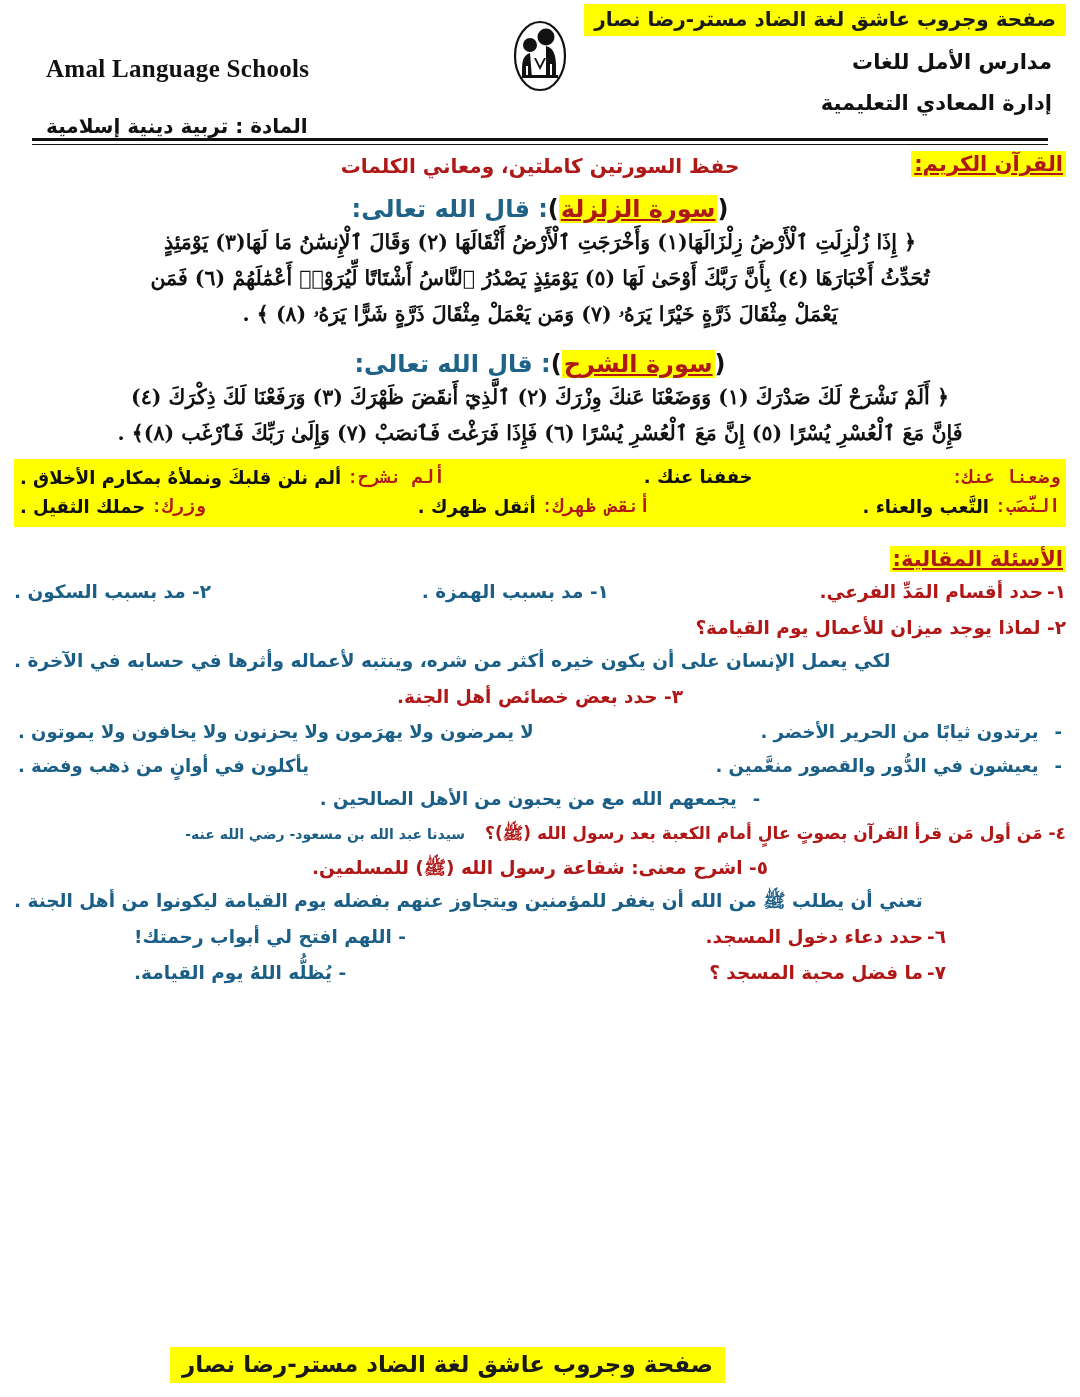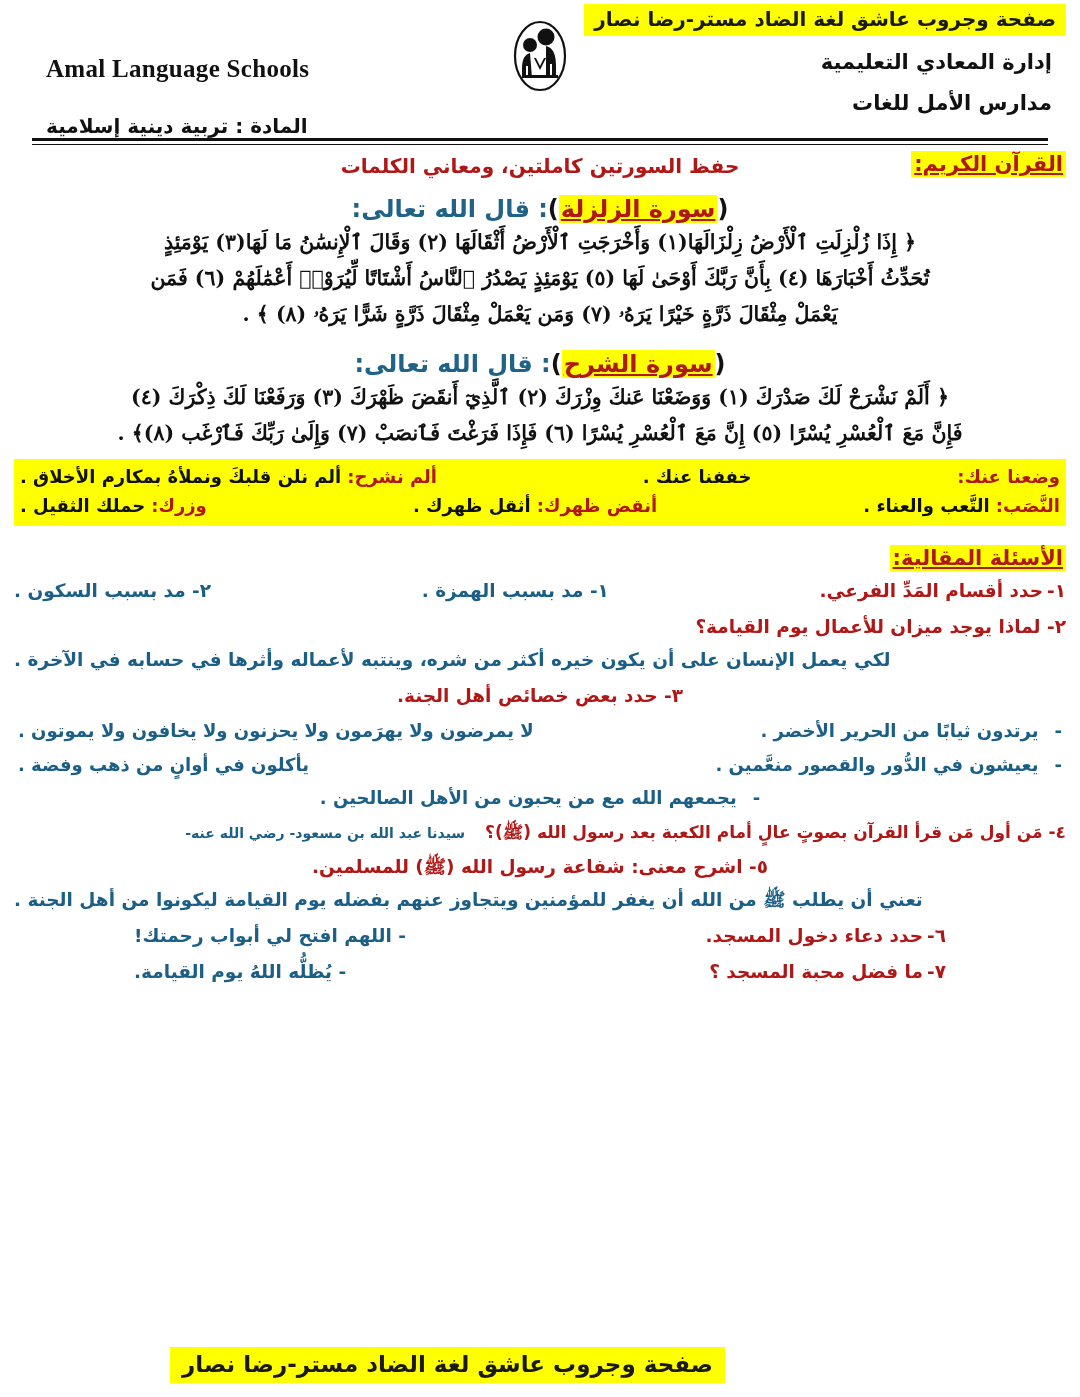--- a/index.html
+++ b/index.html
@@ -181,21 +181,21 @@
     margin-top: 8px;
   }
   .meanings .mrow {
     display: flex;
     justify-content: space-between;
     align-items: baseline;
     font-size: 18px;
     font-weight: bold;
     line-height: 1.6;
   }
-  .meanings .w { color: #b01818; }
+  .meanings .w { color: #b01818; font-family: Liberation Mono, monospace; }
   .meanings .d { color: #111; }
 
   
   .qsection { margin-top: 20px; direction: rtl; }
   .q-line {
     display: flex;
     justify-content: space-between;
     align-items: baseline;
     font-size: 18.5px;
     font-weight: bold;
@@ -251,22 +251,22 @@
 </head>
 <body>
 
 <div class="page">
 
   <div class="top-banner">صفحة وجروب عاشق لغة الضاد مستر-رضا نصار</div>
 
   <div class="header">
 
     <div class="header-right">
+      <div>مدارس الأمل للغات</div>
       <div>إدارة المعادي التعليمية</div>
-      <div>مدارس الأمل للغات</div>
     </div>
 
     <svg class="logo" viewBox="0 0 62 76">
       <ellipse cx="31" cy="38" rx="25" ry="34" fill="none" stroke="#111" stroke-width="2.2"></ellipse>
       <circle cx="37" cy="19" r="8.5" fill="#111"></circle>
       <circle cx="21" cy="27" r="7" fill="#111"></circle>
       <path d="M37 28 C45 30 47 38 47 48 L47 60 L43 60 L43 46 L41 46 L41 60 L37 60 Z" fill="#111"></path>
       <path d="M21 35 C14 37 13 44 13 52 L13 60 L17 60 L17 48 L19 48 L19 60 L23 60 Z" fill="#111"></path>
       <path d="M25 40 L31 52 L37 40 L35 40 L31 48 L27 40 Z" fill="#111"></path>
       <rect x="13" y="57" width="36" height="3" fill="#111"></rect>

